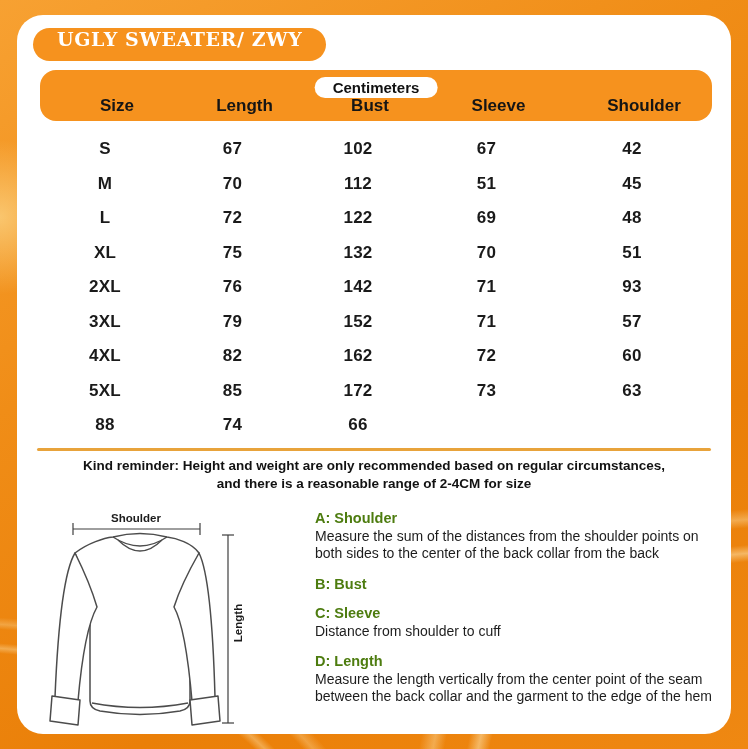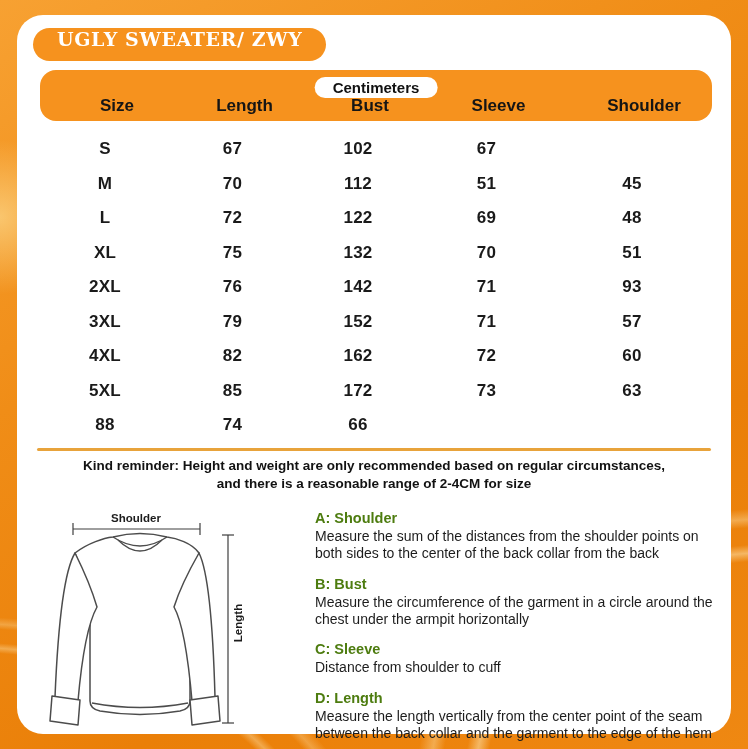--- a/index.html
+++ b/index.html
@@ -79,20 +79,21 @@
       <div>Shoulder</div>
     </div>
   </div>
 
   <div class="tbody" id="tbody">
   <div class="trow">
     <div>S</div>
     <div>67</div>
     <div>102</div>
     <div>67</div>
+    <div>42</div>
   </div>
 
   <div class="trow">
     <div>M</div>
     <div>70</div>
     <div>112</div>
     <div>51</div>
     <div>45</div>
   </div>
 
@@ -193,21 +194,20 @@
   </div>
 
   <div class="defs" id="defs">
   <div class="def-block">
     <div class="def-term">A: Shoulder</div>
     <div class="def-desc">Measure the sum of the distances from the shoulder points on both sides to the center of the back collar from the back</div>
   </div>
 
   <div class="def-block">
     <div class="def-term">B: Bust</div>
-    <div class="def-desc">Measure the circumference of the garment in a circle around the chest under the armpit horizontally</div>
   </div>
 
   <div class="def-block">
     <div class="def-term">C: Sleeve</div>
     <div class="def-desc">Distance from shoulder to cuff</div>
   </div>
 
   <div class="def-block">
     <div class="def-term">D: Length</div>
     <div class="def-desc">Measure the length vertically from the center point of the seam between the back collar and the garment to the edge of the hem</div>

